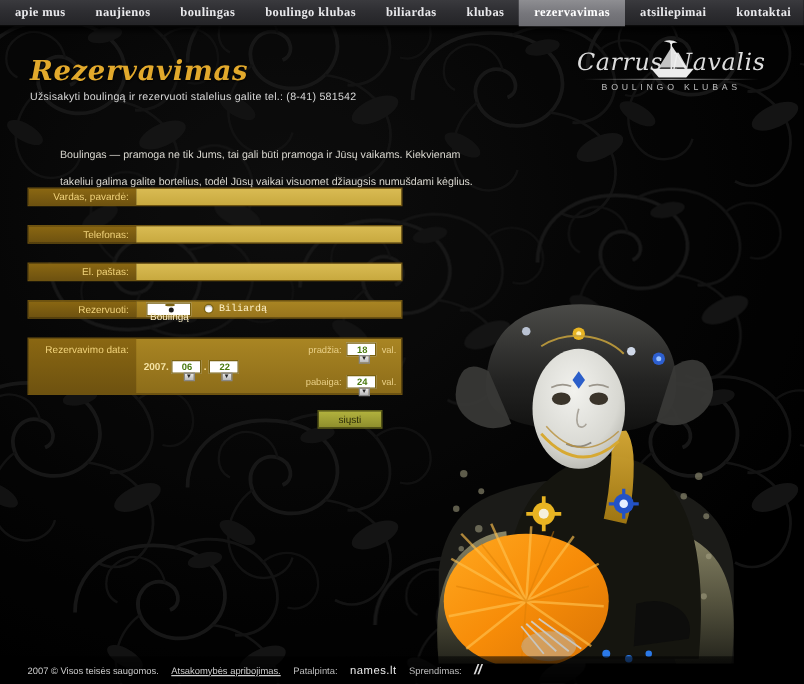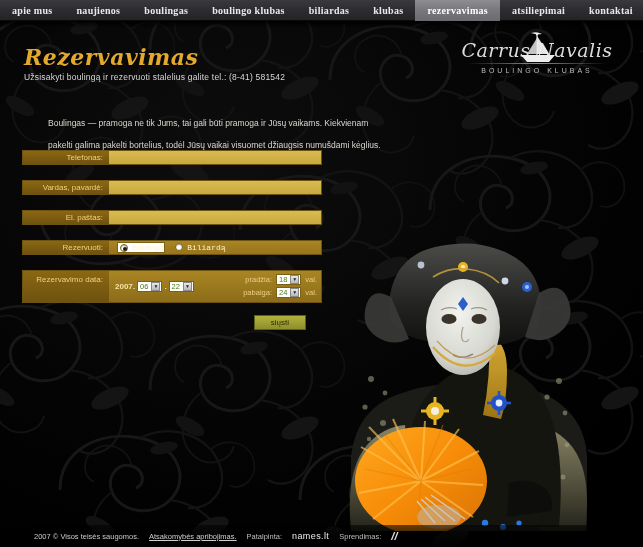--- a/index.html
+++ b/index.html
@@ -198,34 +198,35 @@
     flex: 1;
     display: flex;
     padding: 3px 4px 4px 6px;
     gap: 4px;
   }
   .dateline {
     display: flex; align-items: center; gap: 2px;
     font-size: 8px; color: #f5e3a4; font-weight: bold;
     padding-top: 1px;
   }
-  .timecol { margin-left: auto; display: flex; flex-direction: column; gap: 2px; align-items: flex-end; }
+  .timecol { margin-left: auto; display: flex; flex-direction: column; gap: 15px; align-items: flex-end; }
   .timeline { display: flex; align-items: center; gap: 4px; font-size: 7.5px; color: #e9cf86; }
   .sel {
     display: inline-flex; align-items: center;
     background: #ffffff;
     border: 1px solid #7a6212;
     height: 11px;
     font-size: 7.5px;
     color: #2a5a0a;
     font-family: "Liberation Sans", sans-serif;
     padding: 0 1px 0 2px;
     min-width: 24px;
-  }
-  .sel .val { font-weight: normal; color: #4a7a10; }
+    flex-direction: column;
+  }
+  .sel .val { font-weight: bold; color: #4a7a10; }
   .sel .arrow {
     margin-left: 3px;
     width: 9px; height: 9px;
     background: linear-gradient(to bottom, #e8e8e8, #b8b8b8);
     border: 1px solid #888;
     display: flex; align-items: center; justify-content: center;
     font-size: 5px; color: #222; line-height: 1;
   }
   .dot-sep { color: #f5e3a4; font-weight: bold; }
 
@@ -247,21 +248,21 @@
     z-index: 3;
     overflow: hidden;
   }
   #photo svg { display:block; width: 330px; height: 300px; }
 
   
   #footer {
     position: absolute; left: 0; bottom: 0;
     width: 643px; height: 22px;
     display: flex; align-items: center;
-    padding-left: 34px;
+    padding-left: 22px;
     gap: 10px;
     font-size: 7.5px;
     color: #c9c9c9;
     z-index: 20;
     background: linear-gradient(to top, rgba(0,0,0,.95), rgba(0,0,0,.55));
   }
   #footer .link { color: #cfcfcf; text-decoration: underline; cursor: pointer; }
   #footer .lbl { color: #bdbdbd; }
   #footer .names { font-size: 9px; color: #ededed; letter-spacing: .4px; }
   #footer .sprend { font-size: 11px; color: #e0e0e0; font-style: italic; font-weight: bold; }
@@ -357,32 +358,32 @@
         <circle cx="26" cy="2" r="1.3" fill="#efefef"></circle>
       </svg>
     </span>
     <div class="logotext">Carrus Navalis</div>
     <div class="rule"></div>
     <div class="logosub">BOULINGO KLUBAS</div>
   </div>
 
   <div id="intro">
     <div>Boulingas — pramoga ne tik Jums, tai gali būti pramoga ir Jūsų vaikams. Kiekvienam</div>
-    <div>pakelti galima pakelti bortelius, todėl Jūsų vaikai visuomet džiaugsis numušdami kėglius.</div>
+    <div>takeliui galima galite bortelius, todėl Jūsų vaikai visuomet džiaugsis numušdami kėglius.</div>
   </div>
 
   <form id="form">
+
+    <div class="frow">
+      <div class="flabel">Vardas, pavardė:</div>
+      <input class="finput" type="text" placeholder="" style="">
+    </div>
 
     <div class="frow">
       <div class="flabel">Telefonas:</div>
-      <input class="finput" type="text" placeholder="" style="">
-    </div>
-
-    <div class="frow">
-      <div class="flabel">Vardas, pavardė:</div>
       <input class="finput" type="text" placeholder="" style="">
     </div>
 
     <div class="frow">
       <div class="flabel">El. paštas:</div>
       <input class="finput" type="text" placeholder="" style="">
     </div>
 
     <div class="frow radios">
       <div class="flabel">Rezervuoti:</div>

